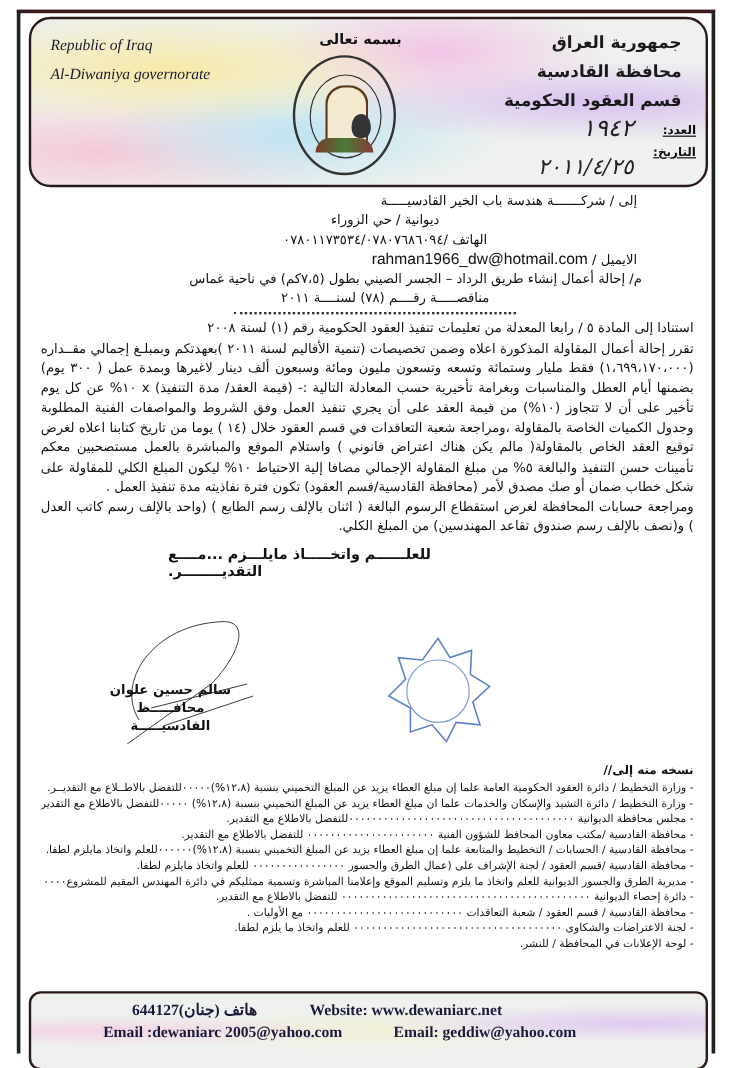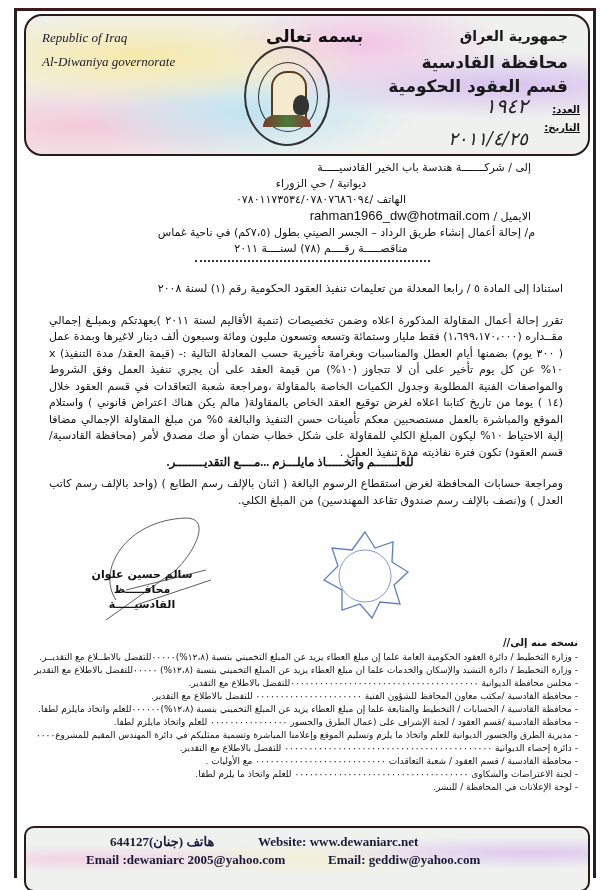--- a/index.html
+++ b/index.html
@@ -6,36 +6,36 @@
   body { width:609px; height:890px; position:relative; overflow:hidden; font-family:"DejaVu Sans", sans-serif; color:#111; }
   .frame { position:absolute; left:14px; top:8px; width:582px; height:870px; border-left:3px solid #222; border-right:3px solid #222; border-top:3px solid #3a1a1a; box-sizing:border-box; }
   .header { position:absolute; left:24px; top:14px; width:566px; height:142px; border-radius:18px; border:2px solid #2a1a1a; box-sizing:border-box;
     background: radial-gradient(ellipse at 20% 30%, #f7e9a8 0%, transparent 35%),
                 radial-gradient(ellipse at 60% 20%, #f2c4e6 0%, transparent 30%),
                 radial-gradient(ellipse at 85% 50%, #d8c1ef 0%, transparent 35%),
                 radial-gradient(ellipse at 40% 70%, #bfe4f2 0%, transparent 35%),
                 radial-gradient(ellipse at 10% 80%, #f4c9d9 0%, transparent 30%),
                 #eef1ee; padding-left: 43px; }
   .hdr-en { position:absolute; left:16px; font-family:"Liberation Serif", serif; font-style:italic; font-size:13px; color:#1a1a2a; }
-  .hdr-ar { position:absolute; right:20px; font-family:"DejaVu Sans", sans-serif; font-weight:bold; font-size:17px; direction:rtl; color:#1a1a1a; }
-  .bism { position:absolute; left:240px; top:10px; font-weight:bold; font-size:17px; direction:rtl; }
+  .hdr-ar { position:absolute; right:20px; font-family:"DejaVu Sans", sans-serif; font-weight:bold; font-size:14px; direction:rtl; color:#1a1a1a; }
+  .bism { position:absolute; left:240px; top:10px; font-weight:bold; font-size:12px; direction:rtl; }
   .seal { position:absolute; left:218px; top:30px; width:86px; height:100px; border-radius:50%; border:2px solid #333; box-sizing:border-box; }
   .seal-inner { position:absolute; left:12px; top:14px; width:58px; height:68px; border-radius:50%; border:1px solid #333; }
   .seal-arch { position:absolute; left:12px; top:8px; width:32px; height:46px; border:2px solid #5a3a1a; border-bottom:none; border-radius:16px 16px 0 0; background:#f3ead0; }
   .seal-pot { position:absolute; left:20px; top:22px; width:16px; height:20px; background:#333; border-radius:50% 50% 40% 40%; }
   .seal-hill { position:absolute; left:4px; top:52px; width:48px; height:12px; background:linear-gradient(90deg,#7a3a2a,#4a7a3a,#8a3a3a); border-radius:12px 12px 0 0; }
   .meta-label { position:absolute; right:8px; font-weight:bold; font-size:10px; direction:rtl;text-decoration:underline; }
   .hand { position:absolute; font-family:"DejaVu Serif", serif; font-style:italic; color:#222; direction:rtl; }
   .to-block { position:absolute; right:78px; top:160px; width:380px; font-size:11px; direction:rtl; text-align:right; line-height:16px; }
   .to-block .c { text-align:center; padding-right:40px; }
   .email { font-family:"Liberation Sans", sans-serif; font-size:13px; }
   .dotline { position:absolute; left:195px; top:260px; width:235px; border-top:2px dotted #333; }
   .body-text { position:absolute; left:34px; top:266px; width:544px; font-size:11px; direction:rtl; text-align:justify; line-height:16.5px; }
-  .body-text p { margin:15px; }
-  .closing { position:absolute; left:140px; top:455px; width:300px; font-weight:bold; font-size:12px; direction:rtl; text-align:center;font-family:Liberation Serif, serif; }
+  .body-text p { margin:0; }
+  .closing { position:absolute; left:140px; top:455px; width:300px; font-weight:bold; font-size:12px; direction:rtl; text-align:left; }
   .sig-block { position:absolute; left:82px; top:567px; width:120px; font-weight:bold; font-size:11px; direction:rtl; text-align:center; line-height:15px; }
   .sig-scrawl { position:absolute; left:86px; top:510px; width:130px; height:110px; }
   .stamp { position:absolute; left:320px; top:530px; width:90px; height:90px; }
   .cc { position:absolute; left:34px; top:636px; width:544px; font-size:9px; direction:rtl; text-align:right; line-height:13px; }
   .cc-title { font-weight:bold; font-size:10px; margin-bottom:2px; }
   .cc-item { white-space:nowrap; overflow:hidden; }
   .footer { position:absolute; left:24px; top:826px; width:566px; height:66px; border-radius:10px; border:2px solid #2a1a1a; box-sizing:border-box;
     background: radial-gradient(ellipse at 10% 50%, #f3d3e4 0%, transparent 30%),
                 radial-gradient(ellipse at 90% 40%, #e0c9ef 0%, transparent 30%),
                 radial-gradient(ellipse at 50% 50%, #f3f0d8 0%, transparent 40%), #eef1ee;

